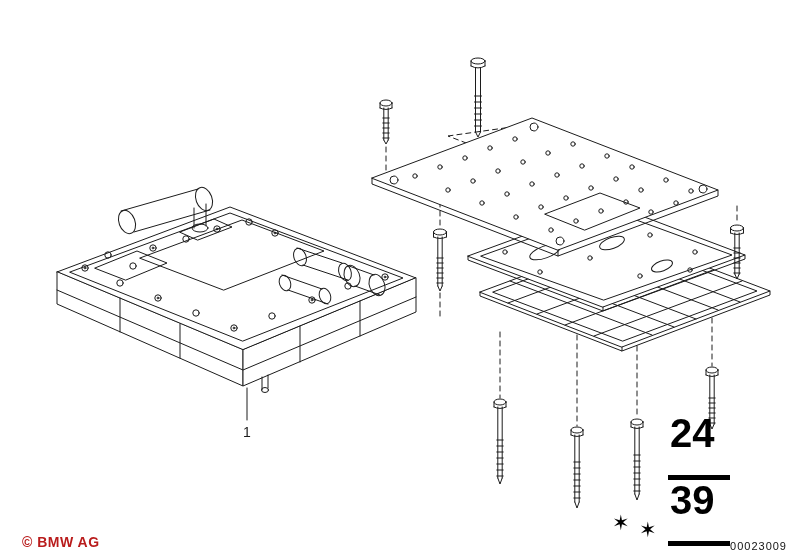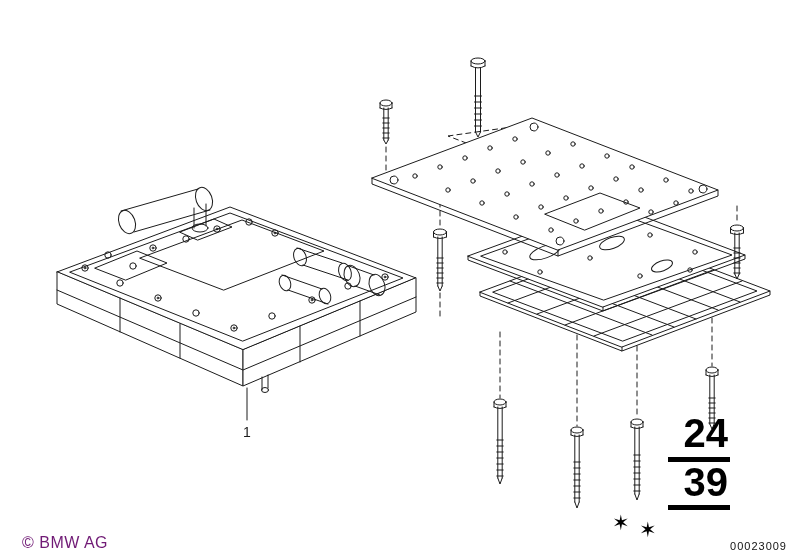--- a/index.html
+++ b/index.html
@@ -8,36 +8,36 @@
     width:799px;height:559px;
     background:#ffffff;
     font-family:"Liberation Sans", sans-serif;
     color:#1c1c1c;
     overflow:hidden;
     margin:0 auto;
   }
   .drawing{position:absolute;left:0;top:0;width:799px;height:559px;}
   .footer-left{
     position:absolute;left:22px;top:534px;
-    font-size:16px;letter-spacing:.5px;color:#701a75;
+    font-size:14px;letter-spacing:.5px;color:#b91c1c;font-weight:bold;
   }
   .footer-right{
     position:absolute;right:12px;top:540px;
     font-size:11px;letter-spacing:1px;color:#111;padding-left:7px;
   }
   .section-badge{
     position:absolute;left:668px;top:413px;width:62px;
   }
   .sec-row{
     font-weight:bold;
     font-size:40px;
     line-height:1.04;
-    text-align:right;
+    text-align:left;
     border-bottom:5px solid #000;
-    padding:0 2px 2px 2px;
+    padding:0 2px 20px 2px;
     color:#000;
     font-family:"Liberation Sans", sans-serif;
   }
   .star{
     position:absolute;
     font-size:21px;color:#000;line-height:1;
   }
   .star-1{left:612px;top:512px;}
   .star-2{left:639px;top:519px;}
   .callout-text{

